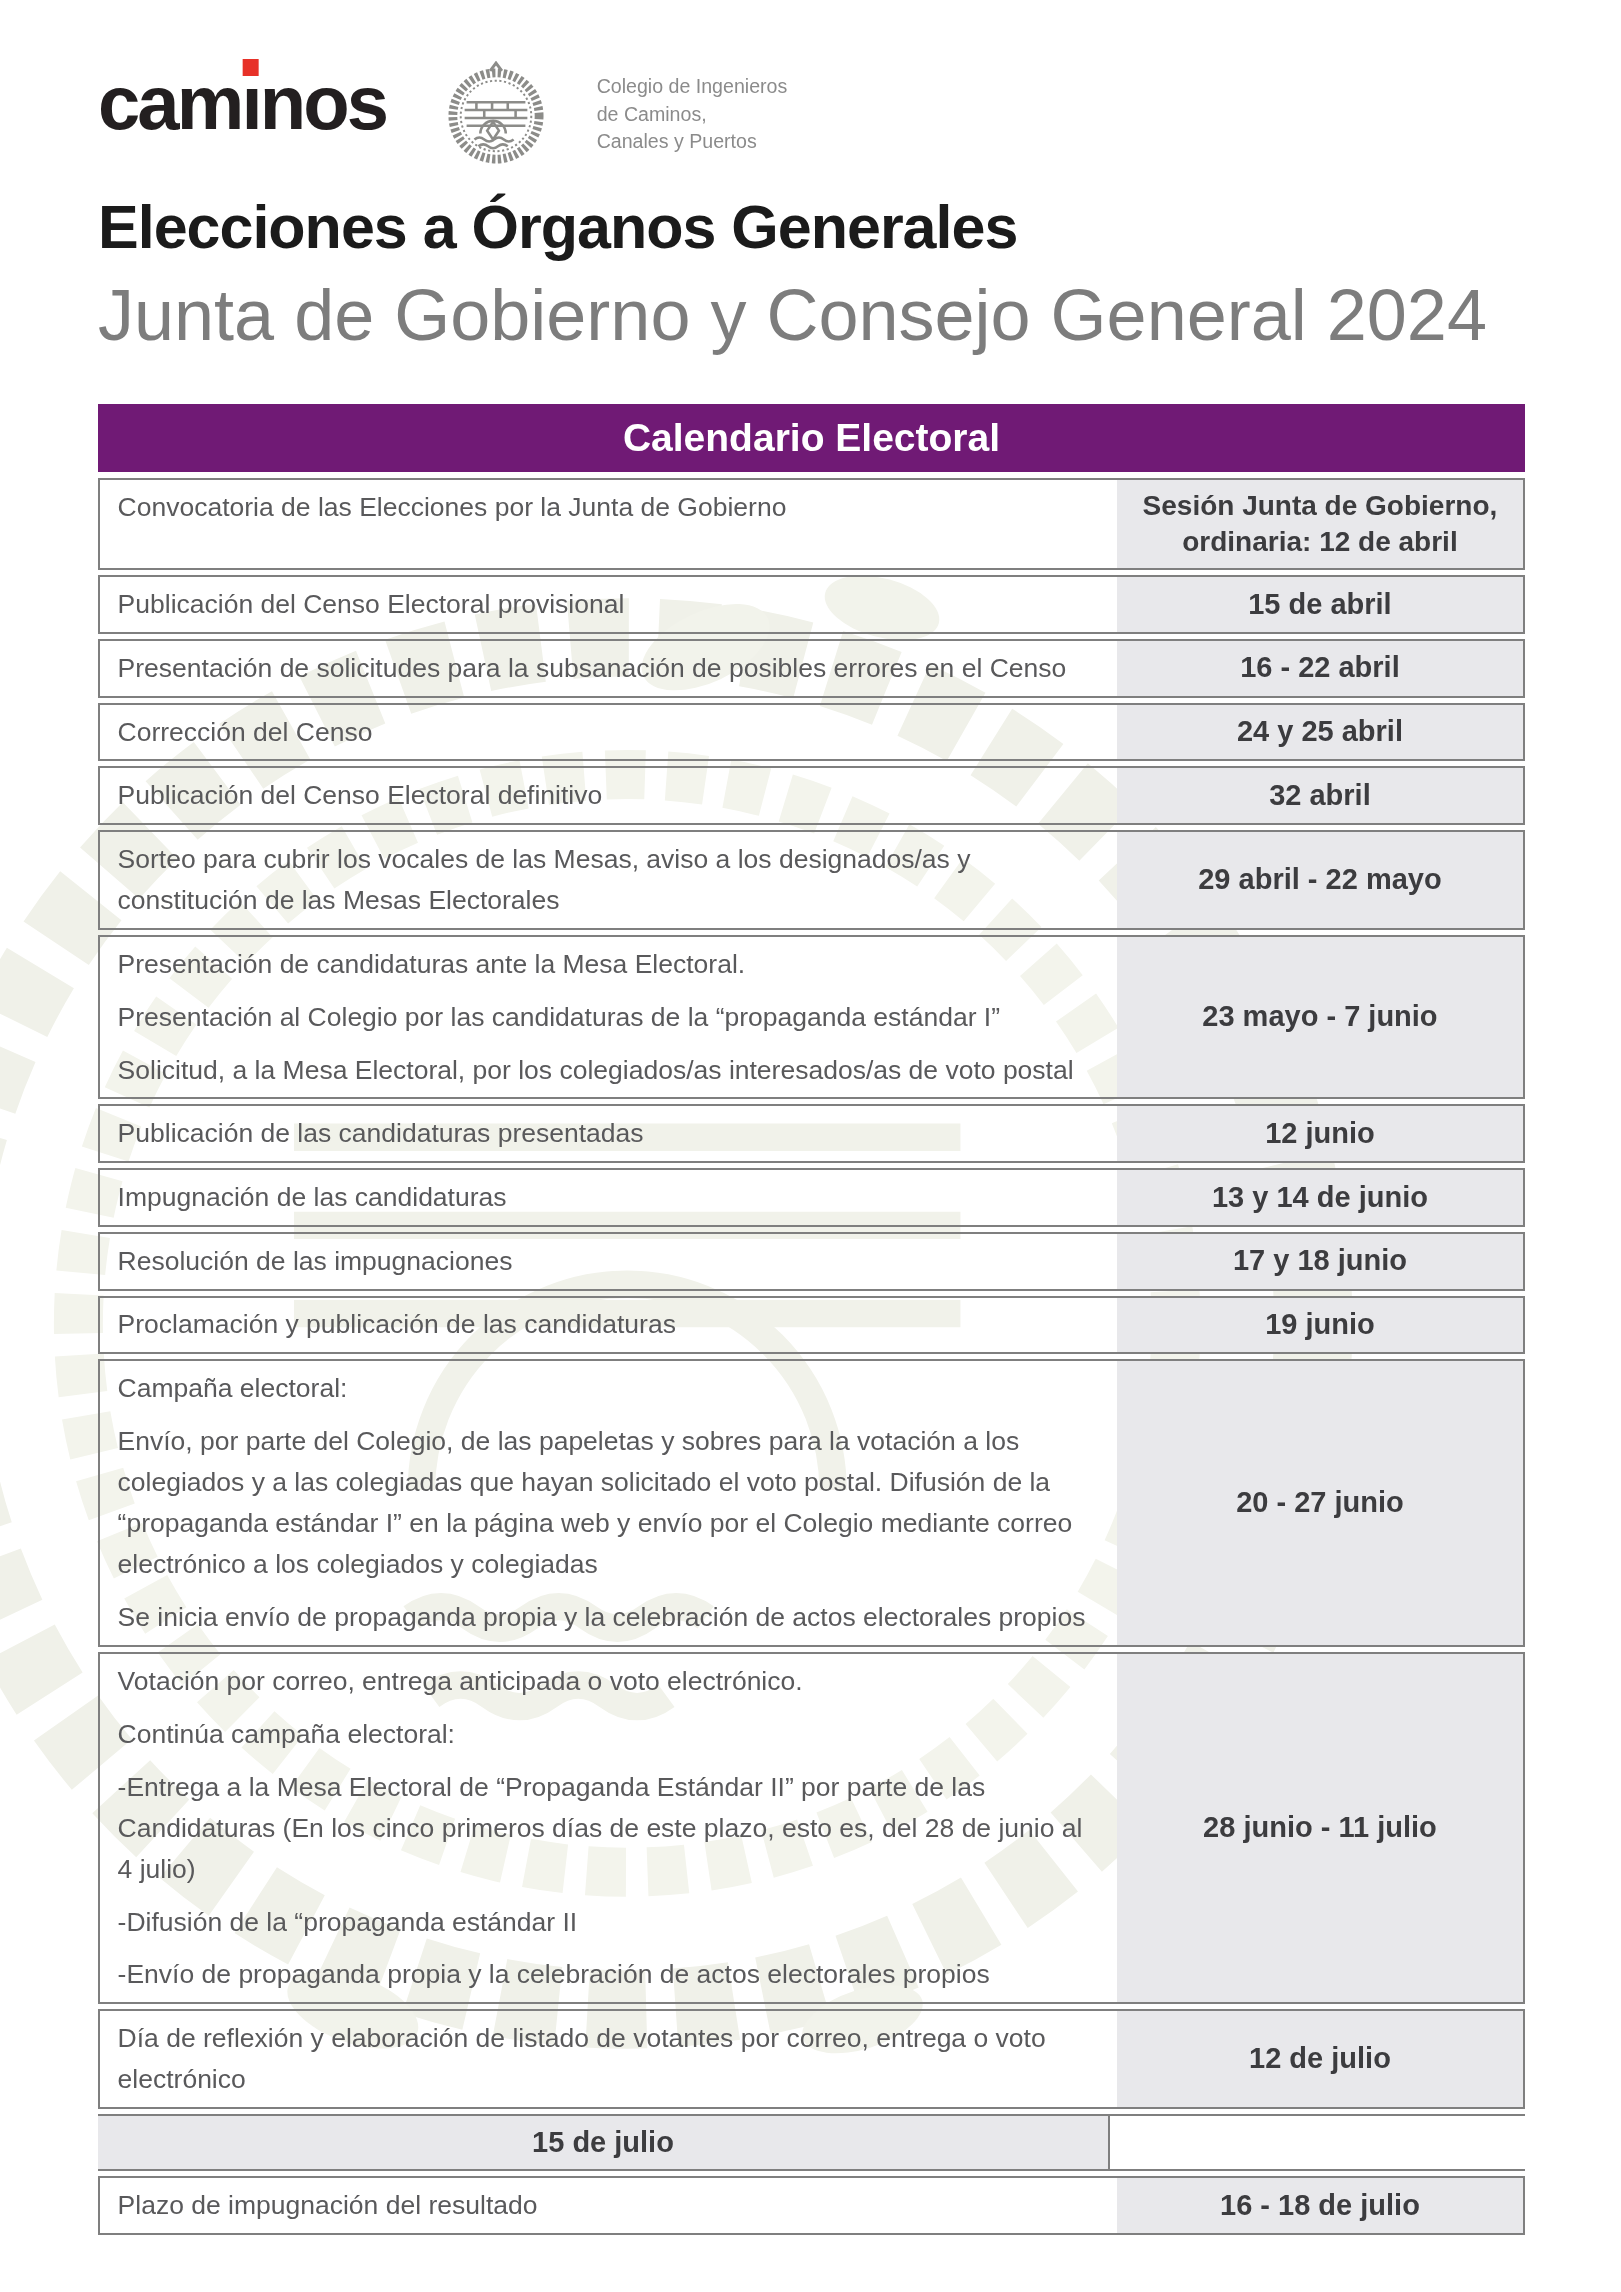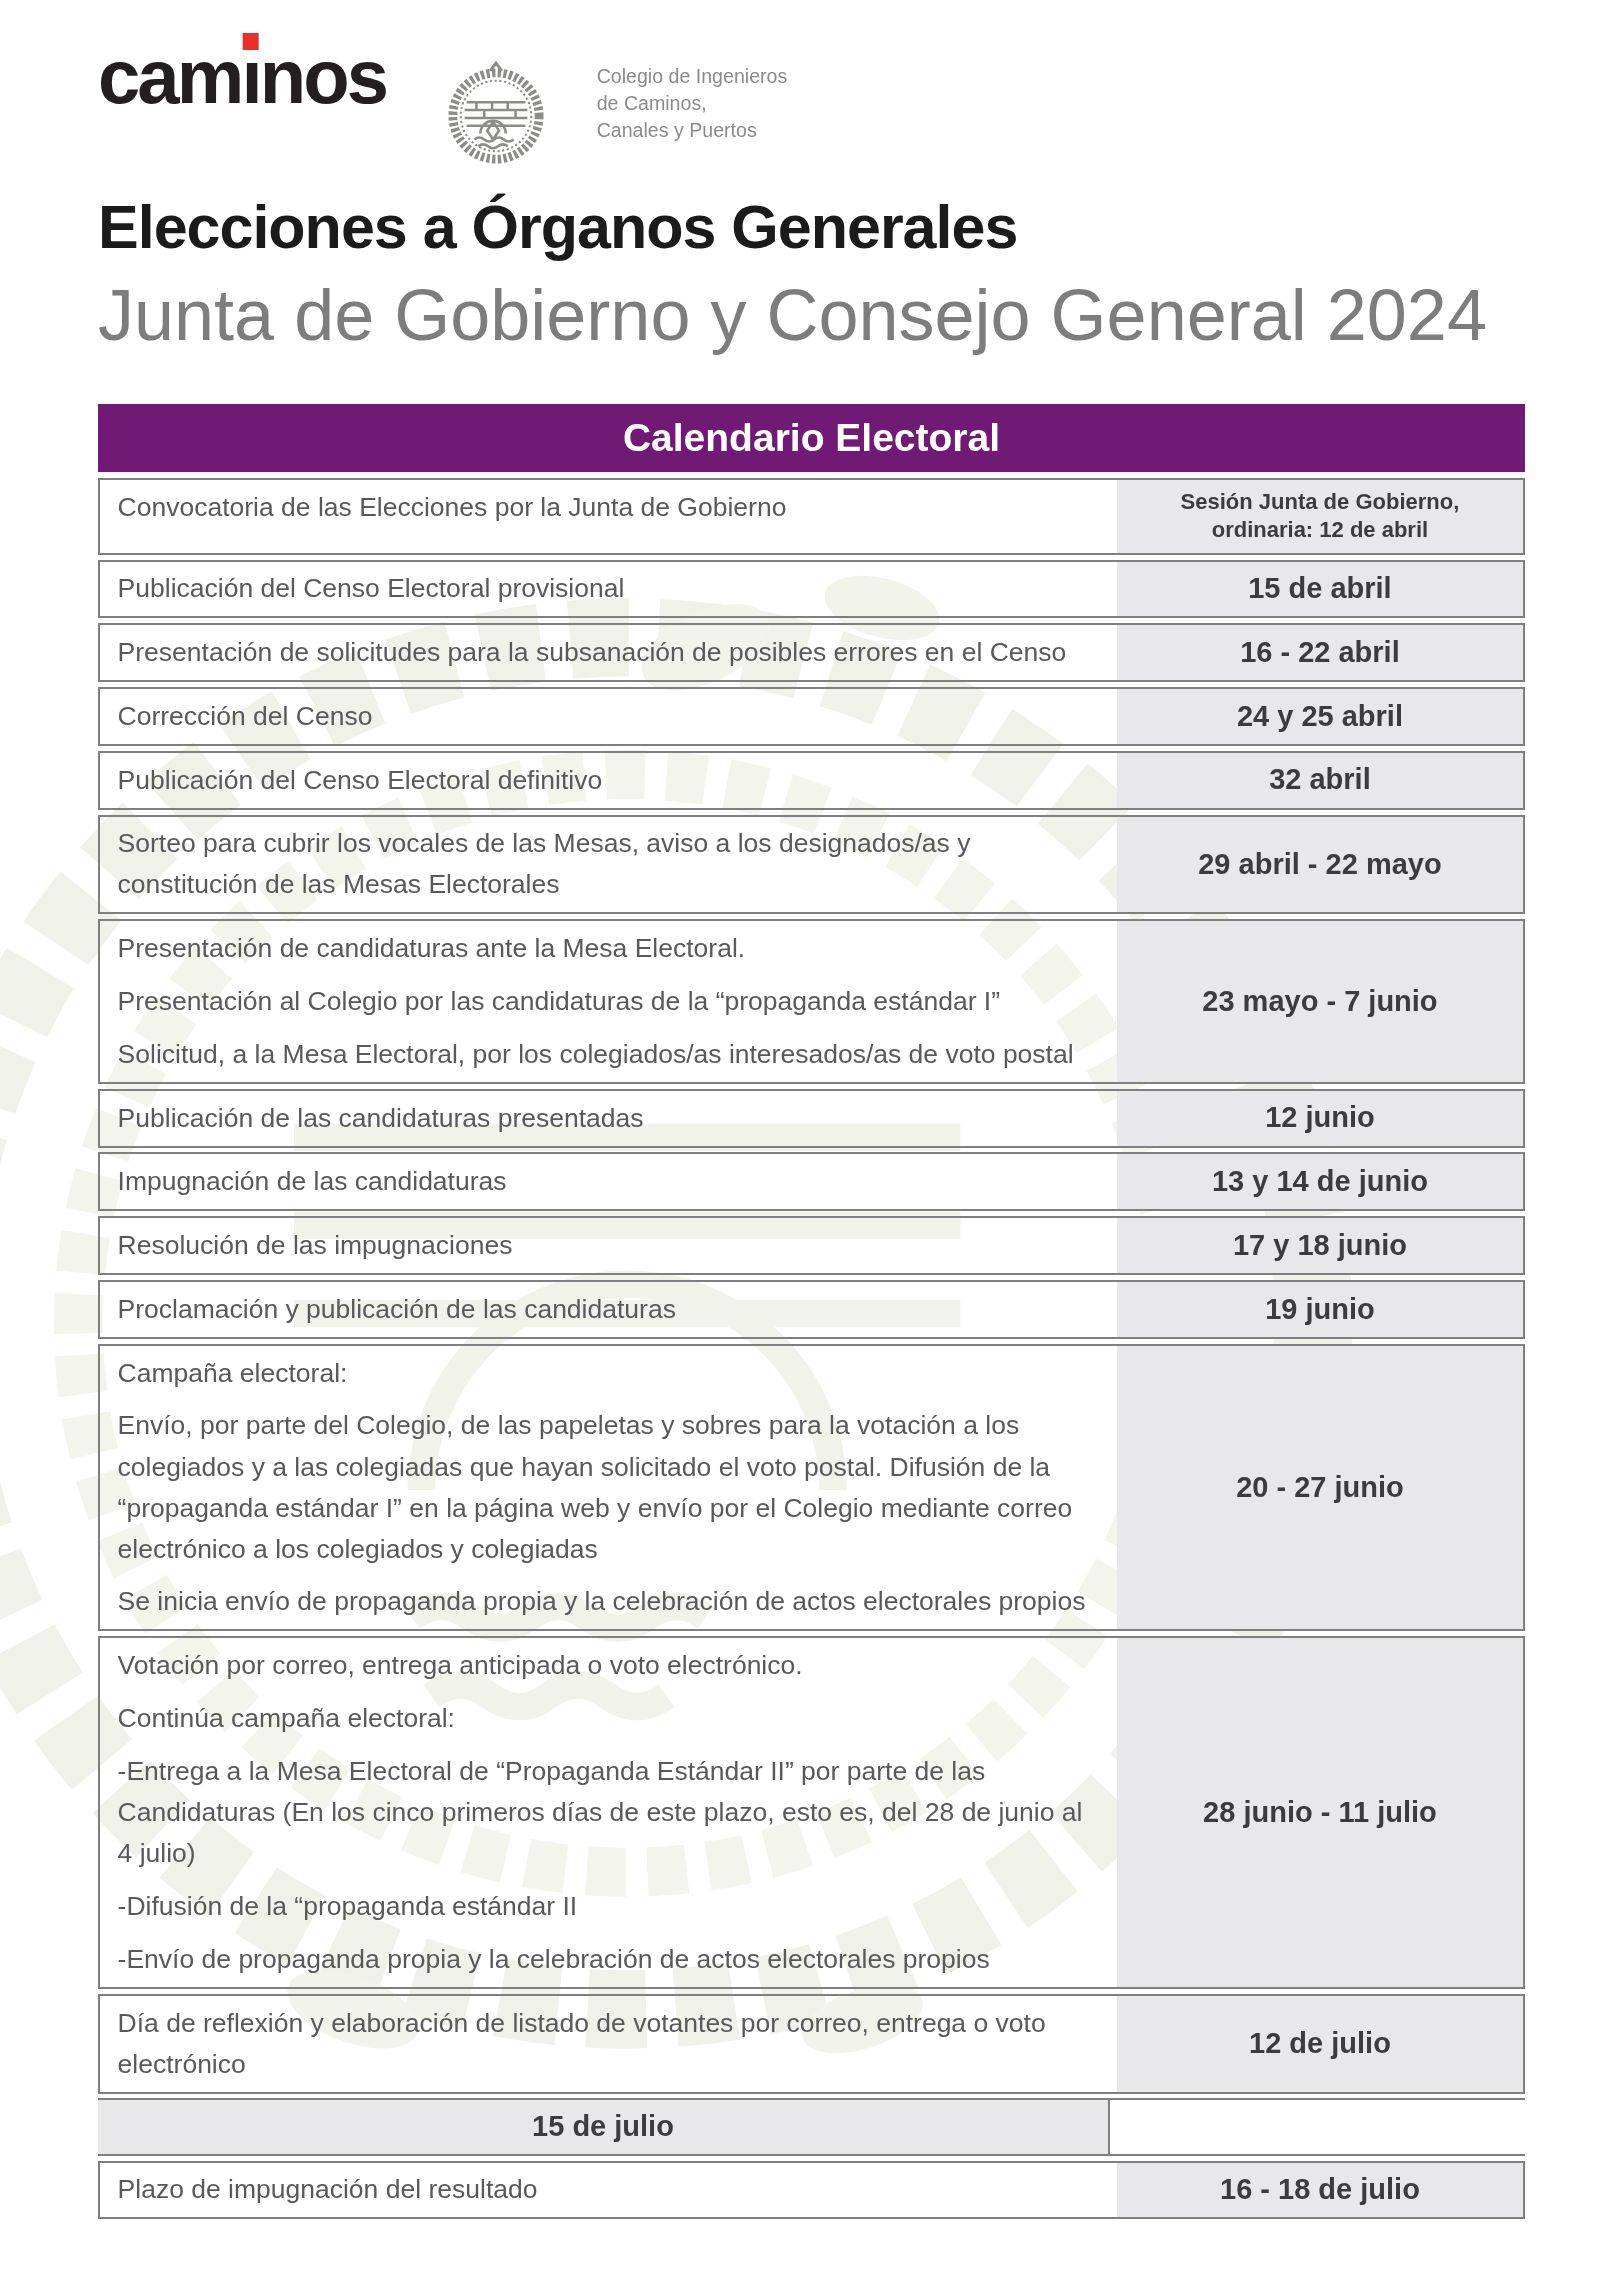--- a/index.html
+++ b/index.html
@@ -3,21 +3,21 @@
 <meta charset="utf-8">
 <style>
   html,body{margin:0;padding:0;background:#fff;}
   .page{
     position:relative; width:1621px; height:2293px; background:#ffffff;
     font-family:"Liberation Sans", sans-serif; overflow:hidden;
   }
   
   .watermark{position:absolute; left:0; top:0; z-index:0; pointer-events:none;}
   
-  .brand-row{position:absolute; left:98px; top:39px; z-index:2; display:flex; align-items:flex-start;gap:32px;}
+  .brand-row{position:absolute; left:98px; top:39px; z-index:2; display:flex; align-items:center;gap:32px;}
   .wordmark{font-size:76px; font-weight:700; letter-spacing:-2.9px; color:#231f20; line-height:1;}
   .wm-i{position:relative; display:inline-block;}
   .wm-dot{position:absolute; left:50%; transform:translateX(-50%); top:-5.9px; width:16.7px; height:16.7px; background:#e73128;}
   .seal{margin-left:29px; margin-top:21.6px;}
   .org-name{margin-left:19.6px; margin-top:23.5px; font-size:19.6px; line-height:1.4; color:#8b8b8b;}
   
   .title-block{position:absolute; left:98px; top:192px; width:1427px; text-align:left; z-index:2;}
   .doc-title{margin:0; font-size:61px; font-weight:700; letter-spacing:-1px; color:#1b1b1b; line-height:1.15;}
   .doc-subtitle{margin:13.7px 0 0 0; font-size:72px; font-weight:400; color:#7d7d7d; line-height:1.1;}
   
@@ -36,21 +36,21 @@
     display:flex; flex-direction:column; justify-content:flex-start;
     color:#59595b; font-size:26.5px; line-height:1.55;
   }
   .cell-act p{margin:0;}
   .cell-act p + p{margin-top:11.8px;}
   .cell-date{
     border-right:2px solid #7f7f7f; background:#e8e8eb; padding:7.8px 11.8px;
     display:flex; flex-direction:column; justify-content:center; align-items:center;
     text-align:center; color:#3c3c3f; font-size:29px; font-weight:700; line-height:1.3;
   }
-  .cell-date.small{font-size:22px;align-items:center;}
+  .cell-date.small{font-size:28px;align-items:center;}
 </style>
 </head>
 <body>
 
 <div class="page">
 
   <svg class="watermark" width="1621" height="2293" viewBox="0 0 1654 2339" aria-hidden="true">
     <circle cx="640" cy="1350" r="700" fill="none" stroke="#f0f1e9" stroke-width="80" stroke-dasharray="60 30"></circle>
     <circle cx="640" cy="1350" r="560" fill="none" stroke="#f3f4ec" stroke-width="50" stroke-dasharray="40 22" transform="rotate(14 640 1350)"></circle>
     <g fill="none" stroke="#f1f2ea" stroke-width="28">

